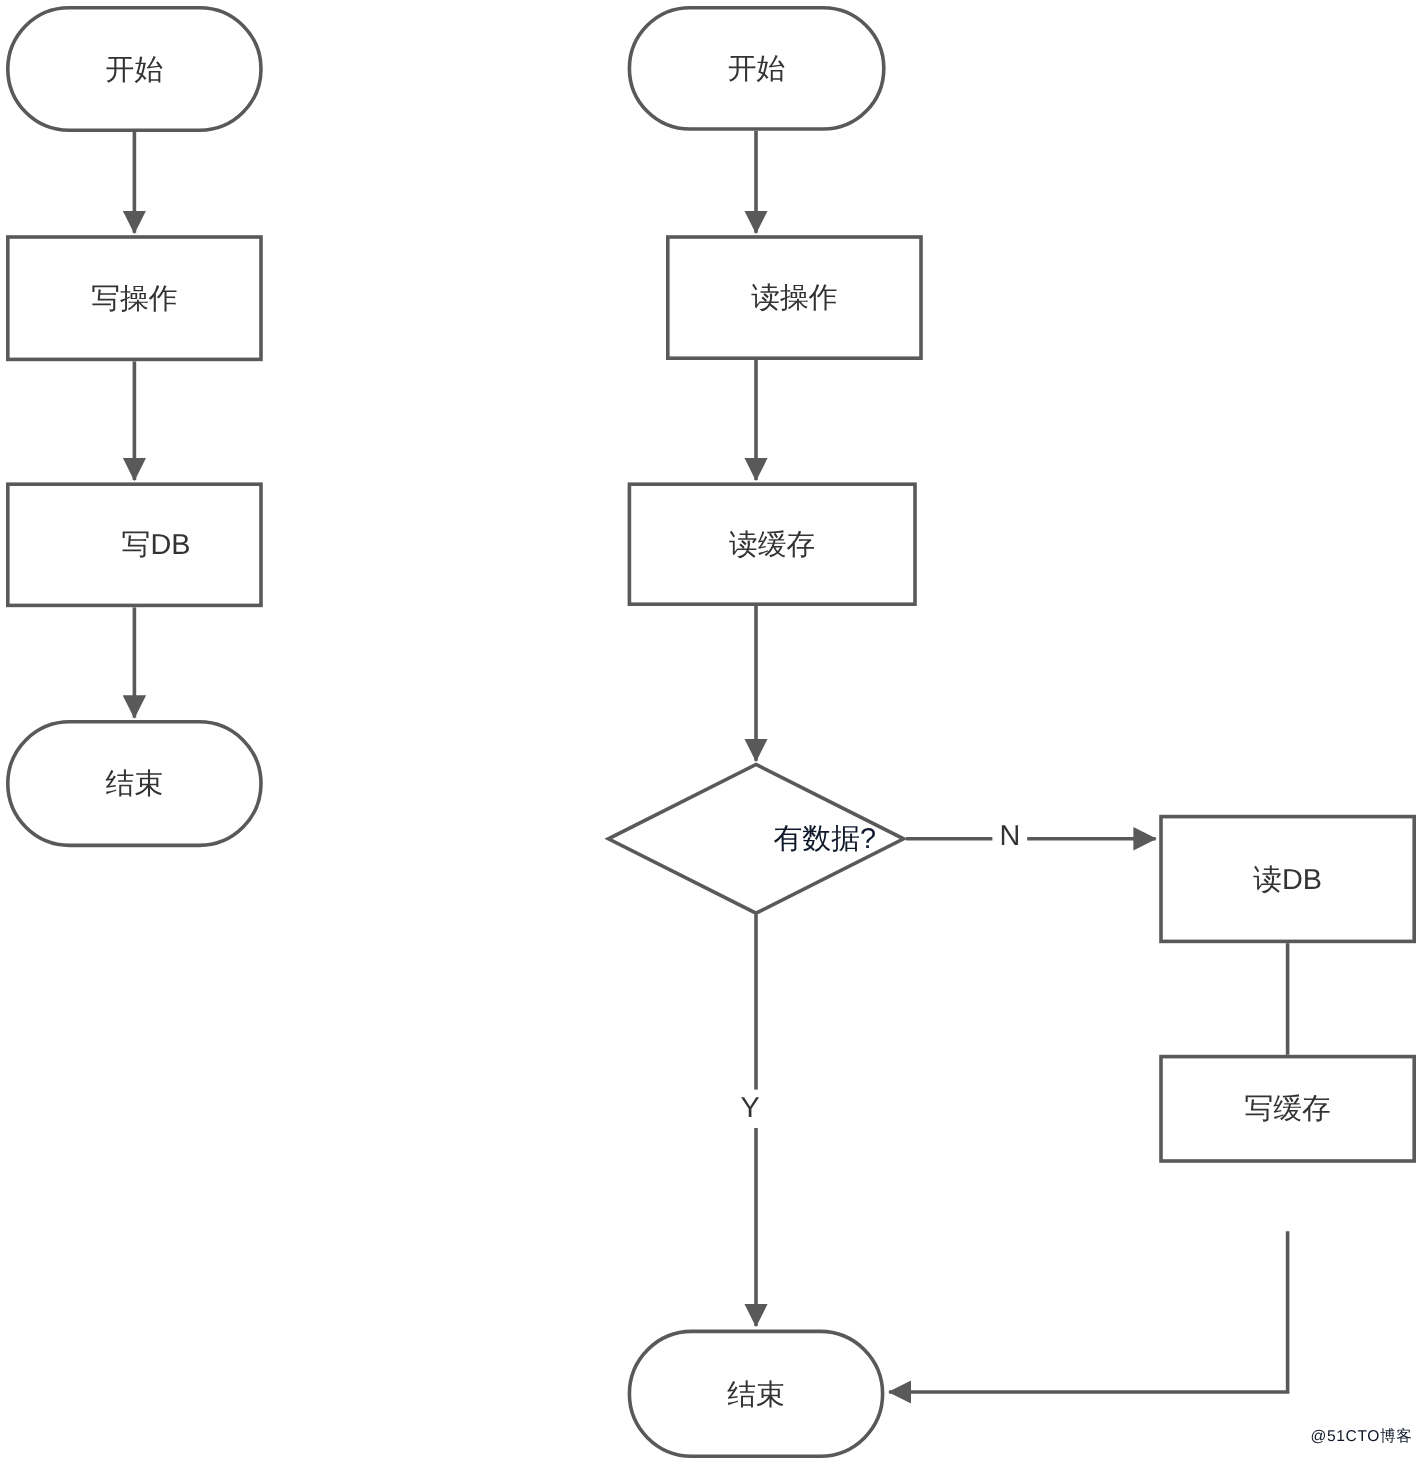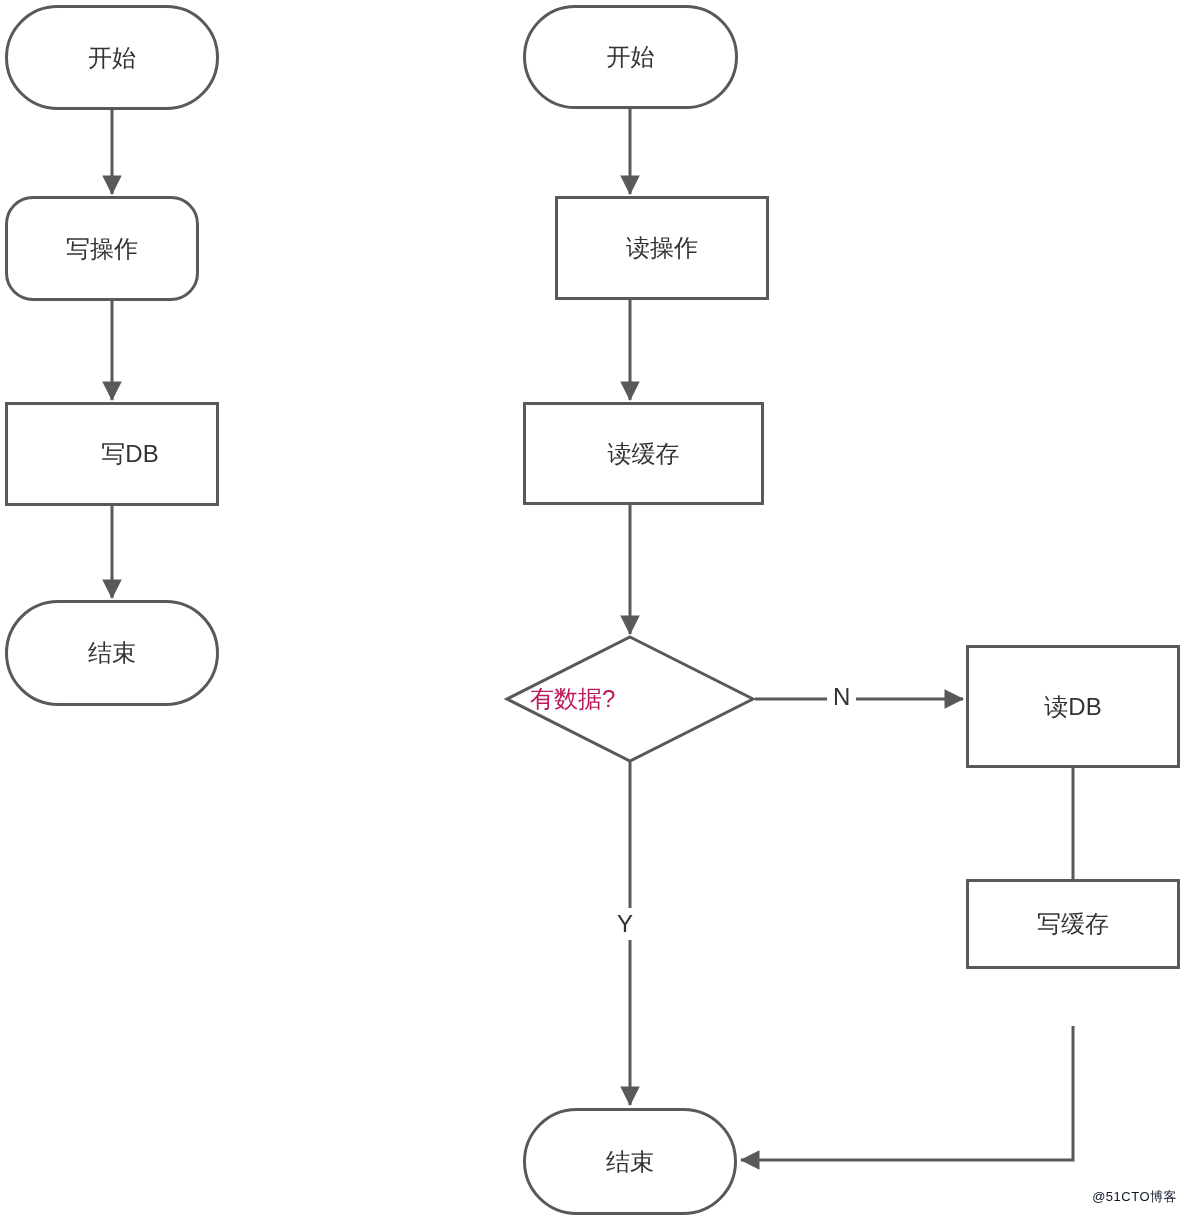--- a/index.html
+++ b/index.html
@@ -44,23 +44,23 @@
     color: #333333;
     white-space: nowrap;
   }
   .stadium {
     border-radius: 56px;
   }
   .diamond-label {
     position: absolute;
     display: flex;
     align-items: center;
-    justify-content: flex-start;
+    justify-content: flex-end;
     font-size: 24px;
-    color: #be185d;
+    color: #0f172a;
     white-space: nowrap;
     pointer-events: none;
   }
   .edge-label {
     position: absolute;
     display: flex;
     align-items: center;
     justify-content: center;
     background: #ffffff;
     font-size: 24px;
@@ -99,21 +99,21 @@
     <line class="edge" x1="630" y1="762" x2="630" y2="1105" marker-end="url(#arrow)"></line>
     <line class="edge" x1="1073" y1="752" x2="1073" y2="918" marker-end="url(#arrow)"></line>
     <polyline class="edge" points="1073,1026 1073,1160 741,1160" marker-end="url(#arrow)"></polyline>
 
     <polygon class="shape" points="630,637 753,699 630,761 507,699"></polygon>
   </svg>
 
   <div class="node stadium" style="left:5px; top:5px; width:214px; height:105px;">
     <span>开始</span>
   </div>
-  <div class="node" style="left:5px; top:196px; width:194px; height:105px;border-radius:28px;">
+  <div class="node" style="left:5px; top:196px; width:214px; height:105px;">
     <span>写操作</span>
   </div>
   <div class="node" style="left:5px; top:402px; width:214px; height:104px;padding-left:36px;">
     <span>写DB</span>
   </div>
   <div class="node stadium" style="left:5px; top:600px; width:214px; height:106px;">
     <span>结束</span>
   </div>
 
   <div class="node stadium" style="left:523px; top:5px; width:215px; height:104px;">
@@ -121,21 +121,21 @@
   </div>
   <div class="node" style="left:523px; top:196px; width:214px; height:104px;margin-left:32px;">
     <span>读操作</span>
   </div>
   <div class="node" style="left:523px; top:402px; width:241px; height:103px;">
     <span>读缓存</span>
   </div>
   <div class="diamond-label" style="left:530px; top:675px; width:200px; height:48px;">
     <span>有数据?</span>
   </div>
-  <div class="node" style="left:966px; top:645px; width:214px; height:123px;">
+  <div class="node" style="left:966px; top:679px; width:214px; height:107px;">
     <span>读DB</span>
   </div>
   <div class="node" style="left:966px; top:879px; width:214px; height:90px;">
     <span>写缓存</span>
   </div>
   <div class="node stadium" style="left:523px; top:1108px; width:214px; height:107px;">
     <span>结束</span>
   </div>
 
   <div class="edge-label" style="left:827px; top:681px;">

